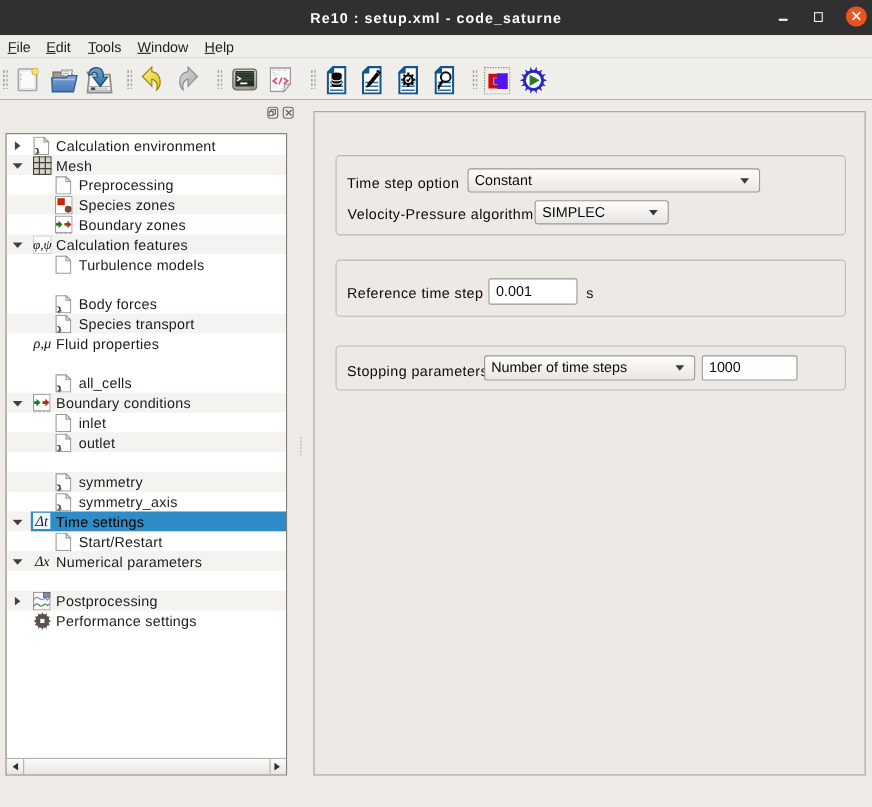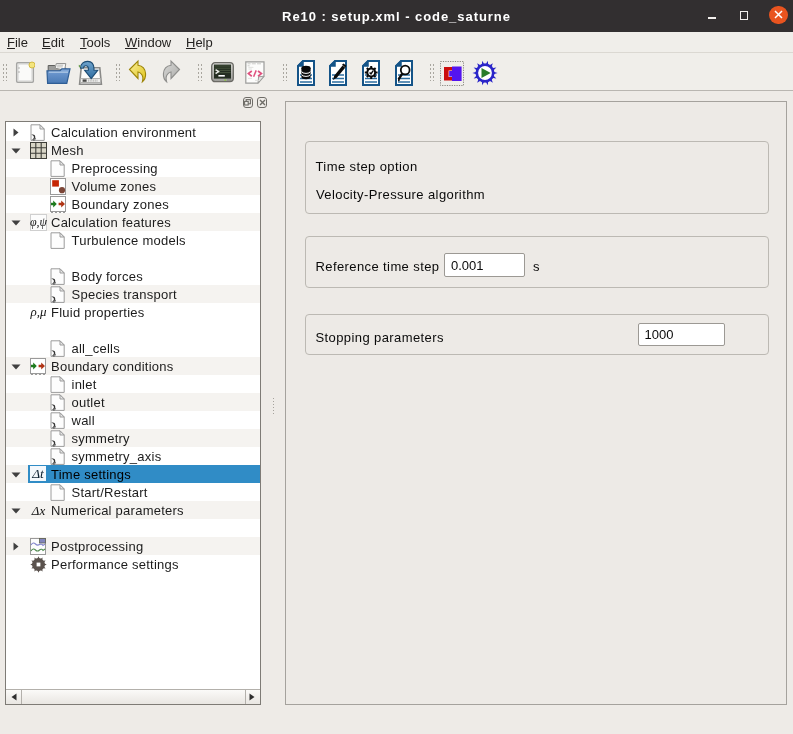--- a/index.html
+++ b/index.html
@@ -239,21 +239,21 @@
           <path d="M10 0.8 V5 H14.2 Z" fill="#e8e8e8" stroke="#9c9c9c" stroke-width="1"></path>
         </svg></span>
       <span class="tlabel" style="left:65.5px">Preprocessing</span>
     </div>
 <div class="trow alt" style="top:55.5px">
       <span class="ticon" style="left:43.5px;top:1px"><svg width="16" height="17" viewBox="0 0 16 17">
           <rect x="0.5" y="0.5" width="15" height="16" fill="#fff" stroke="#9a9a9a"></rect>
           <rect x="2.2" y="2.2" width="6.7" height="6.4" fill="#c62604"></rect>
           <circle cx="12" cy="12.2" r="3.1" fill="#7c4637"></circle>
         </svg></span>
-      <span class="tlabel" style="left:65.5px">Volume zones</span>
+      <span class="tlabel" style="left:65.5px">Species zones</span>
     </div>
 <div class="trow" style="top:73.5px">
       <span class="ticon" style="left:43.5px;top:1px"><svg width="16" height="17" viewBox="0 0 16 17">
           <rect x="0.5" y="0.5" width="15" height="15" fill="#fff" stroke="#9a9a9a"></rect>
           <path d="M1 6.8 h2.2 v-2.3 l3.6 3.5 l-3.6 3.5 v-2.3 h-2.2 Z" fill="#1d7a1d"></path>
           <path d="M8.6 6.8 h2.6 v-2.3 l3.8 3.5 l-3.8 3.5 v-2.3 h-2.6 Z" fill="#b03415"></path>
           <path d="M1 16.5 h2 m2 0 h2 m2 0 h2 m2 0 h2" stroke="#9a9a9a" stroke-width="1"></path>
         </svg></span>
       <span class="tlabel" style="left:65.5px">Boundary zones</span>
     </div>
@@ -327,29 +327,20 @@
       <span class="tlabel" style="left:65.5px">inlet</span>
     </div>
 <div class="trow alt" style="top:271.5px">
       <span class="ticon" style="left:43.5px;top:1px"><svg width="15" height="17" viewBox="0 0 15 17">
           <path d="M1 0.8 H10 L14.2 5 V16.4 H1 Z" fill="#fdfdfd" stroke="#9c9c9c" stroke-width="1"></path>
           <path d="M10 0.8 V5 H14.2 Z" fill="#e8e8e8" stroke="#9c9c9c" stroke-width="1"></path>
           <path d="M1.2 10.8 C3.8 10 5.6 11 5.2 13.4 C5 15.2 3.4 15.9 1.6 15.7 C3.3 15 4 14.1 3.9 13 C3.8 11.7 2.5 11.1 1.2 10.8 Z" fill="#333"></path>
           <path d="M5.2 13.8 C6 15.2 4.8 16.3 3.1 16.1" fill="none" stroke="#4a4a4a" stroke-width="0.9"></path>
         </svg></span>
       <span class="tlabel" style="left:65.5px">outlet</span>
-    </div>
-<div class="trow" style="top:289.5px">
-      <span class="ticon" style="left:43.5px;top:1px"><svg width="15" height="17" viewBox="0 0 15 17">
-          <path d="M1 0.8 H10 L14.2 5 V16.4 H1 Z" fill="#fdfdfd" stroke="#9c9c9c" stroke-width="1"></path>
-          <path d="M10 0.8 V5 H14.2 Z" fill="#e8e8e8" stroke="#9c9c9c" stroke-width="1"></path>
-          <path d="M1.2 10.8 C3.8 10 5.6 11 5.2 13.4 C5 15.2 3.4 15.9 1.6 15.7 C3.3 15 4 14.1 3.9 13 C3.8 11.7 2.5 11.1 1.2 10.8 Z" fill="#333"></path>
-          <path d="M5.2 13.8 C6 15.2 4.8 16.3 3.1 16.1" fill="none" stroke="#4a4a4a" stroke-width="0.9"></path>
-        </svg></span>
-      <span class="tlabel" style="left:65.5px">wall</span>
     </div>
 <div class="trow alt" style="top:307.5px">
       <span class="ticon" style="left:43.5px;top:1px"><svg width="15" height="17" viewBox="0 0 15 17">
           <path d="M1 0.8 H10 L14.2 5 V16.4 H1 Z" fill="#fdfdfd" stroke="#9c9c9c" stroke-width="1"></path>
           <path d="M10 0.8 V5 H14.2 Z" fill="#e8e8e8" stroke="#9c9c9c" stroke-width="1"></path>
           <path d="M1.2 10.8 C3.8 10 5.6 11 5.2 13.4 C5 15.2 3.4 15.9 1.6 15.7 C3.3 15 4 14.1 3.9 13 C3.8 11.7 2.5 11.1 1.2 10.8 Z" fill="#333"></path>
           <path d="M5.2 13.8 C6 15.2 4.8 16.3 3.1 16.1" fill="none" stroke="#4a4a4a" stroke-width="0.9"></path>
         </svg></span>
       <span class="tlabel" style="left:65.5px">symmetry</span>
     </div>
@@ -419,23 +410,35 @@
         <path d="M0.5 0.5 L5.5 4 L0.5 7.5 Z" fill="#2e2e2e"></path>
       </svg>
 </div>
   </div>
 <div class="abs" id="splitter"></div>
 <div class="abs" id="rpanel">
  <div class="gbox" style="top:39px;height:71px"></div>
  <div class="gbox" style="top:134px;height:50px"></div>
  <div class="gbox" style="top:212px;height:39px"></div>
  <span class="flabel" style="left:29.5px;top:56.5px">Time step option</span>
+ <div class="combo" style="left:138.5px;top:50.5px;width:264px;height:20px">
+      <span>Constant</span>
+      <i></i>
+    </div>
  <span class="flabel" style="left:30px;top:85px">Velocity-Pressure algorithm</span>
+ <div class="combo" style="left:200px;top:79.5px;width:120px;height:20px">
+      <span>SIMPLEC</span>
+      <i></i>
+    </div>
  <span class="flabel" style="left:29.5px;top:156.5px">Reference time step</span>
  <div class="tinput" style="left:158px;top:151px;width:78.5px;height:21.5px">
       <span>0.001</span>
     </div>
  <span class="flabel" style="left:247px;top:156.5px">s</span>
  <span class="flabel" style="left:29.5px;top:228px">Stopping parameters</span>
+ <div class="combo" style="left:153.5px;top:220.5px;width:190px;height:21px">
+      <span>Number of time steps</span>
+      <i></i>
+    </div>
  <div class="tinput" style="left:351.5px;top:220.5px;width:85px;height:21px">
       <span>1000</span>
     </div>
 </div>
 
 </body></html>

